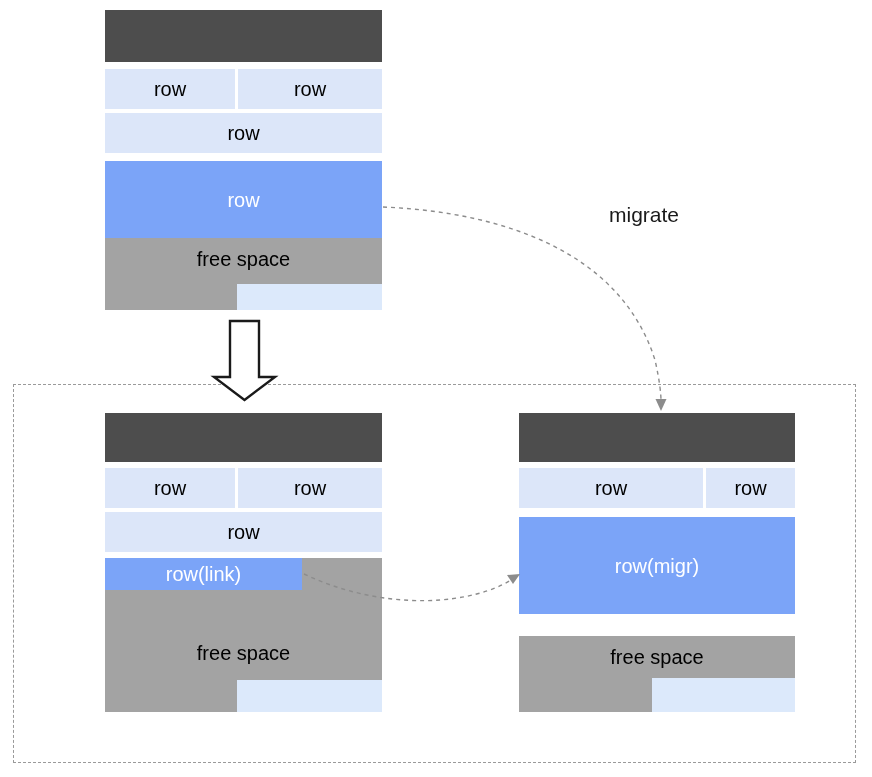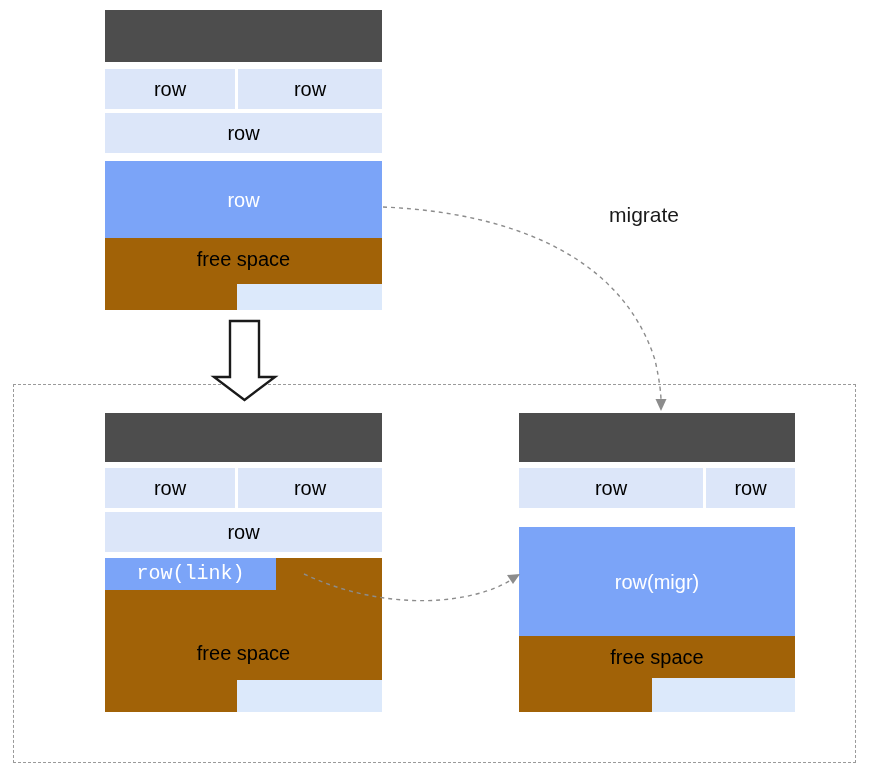--- a/index.html
+++ b/index.html
@@ -36,21 +36,21 @@
   .row-accent {
     background: #7ba4f8;
     color: #ffffff;
     display: flex;
     align-items: center;
     justify-content: center;
     font-size: 20px;
     line-height: 1;
   }
   .freespace {
-    background: #a16207;
+    background: #a3a3a3;
   }
   .freespace-label {
     color: #000000;
     font-size: 20px;
     line-height: 1;
     display: flex;
     align-items: center;
     justify-content: center;
     background: transparent;
   }
@@ -151,38 +151,38 @@
       <span>row</span>
     </div>
 
     <div class="abs freespace" style="left:0px; top:145px; width:277px; height:154px;">
       <div class="abs freespace-label" style="left:0px; top:78px; width:277px; height:34px;">
         <span>free space</span>
       </div>
       <div class="abs free-chunk" style="left:132px; top:122px; width:145px; height:32px;"></div>
     </div>
 
-    <div class="abs row-accent" style="left:0px; top:145px; width:171px; height:32px;font-family:Liberation Mono, monospace;">
+    <div class="abs row-accent" style="left:0px; top:145px; width:197px; height:32px;">
       <span>row(link)</span>
     </div>
   </div>
 
   <div class="abs" style="left:519px; top:413px; width:276px; height:299px;">
 
     <div class="abs tbl-header" style="left:0px; top:0px; width:276px; height:49px;"></div>
 
     <div class="abs row-light" style="left:0px; top:55px; width:184px; height:40px;">
       <span>row</span>
     </div>
 
     <div class="abs row-light" style="left:187px; top:55px; width:89px; height:40px;">
       <span>row</span>
     </div>
 
-    <div class="abs row-accent" style="left:0px; top:114px; width:276px; height:109px;">
+    <div class="abs row-accent" style="left:0px; top:104px; width:276px; height:97px;">
       <span>row(migr)</span>
     </div>
 
     <div class="abs freespace" style="left:0px; top:223px; width:276px; height:76px;">
       <div class="abs freespace-label" style="left:0px; top:4px; width:276px; height:34px;">
         <span>free space</span>
       </div>
       <div class="abs free-chunk" style="left:133px; top:42px; width:143px; height:34px;"></div>
     </div>
   </div>

